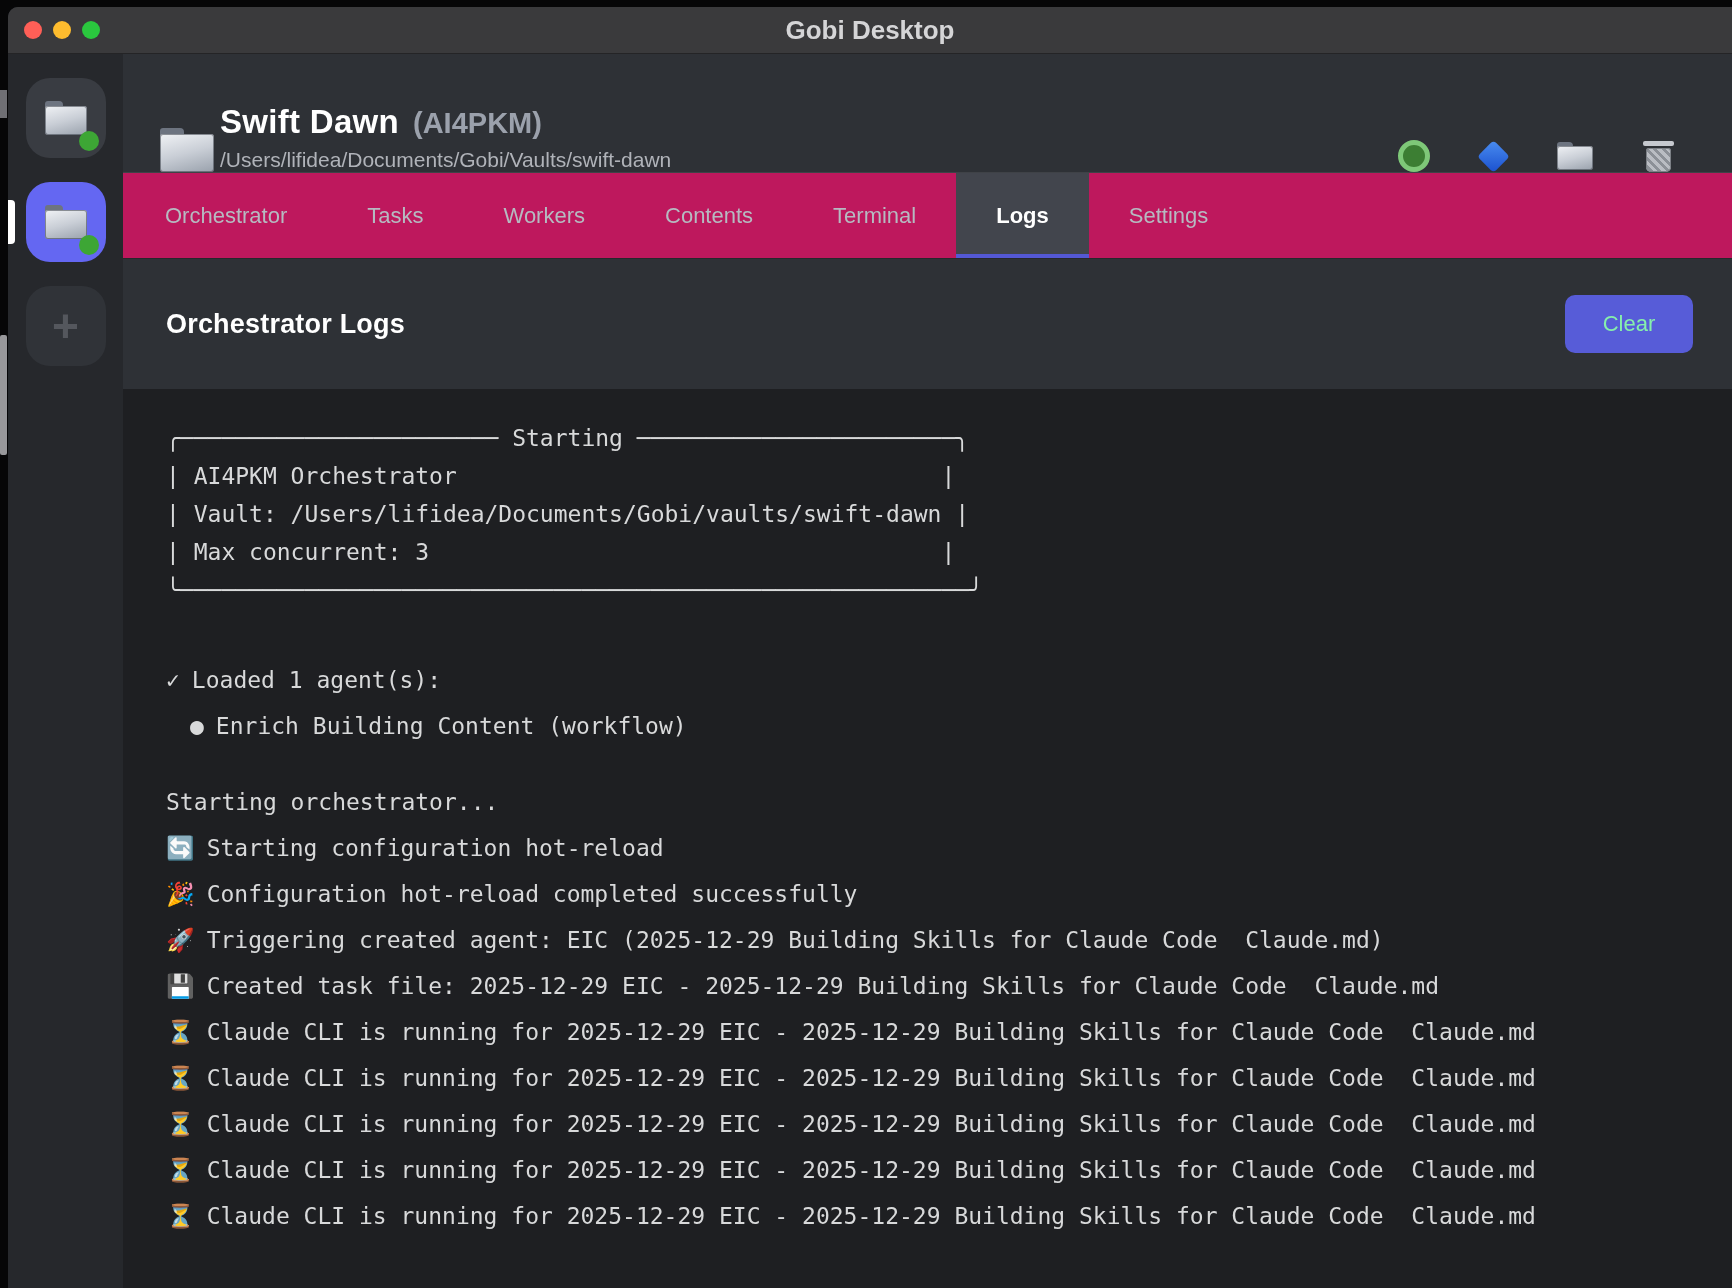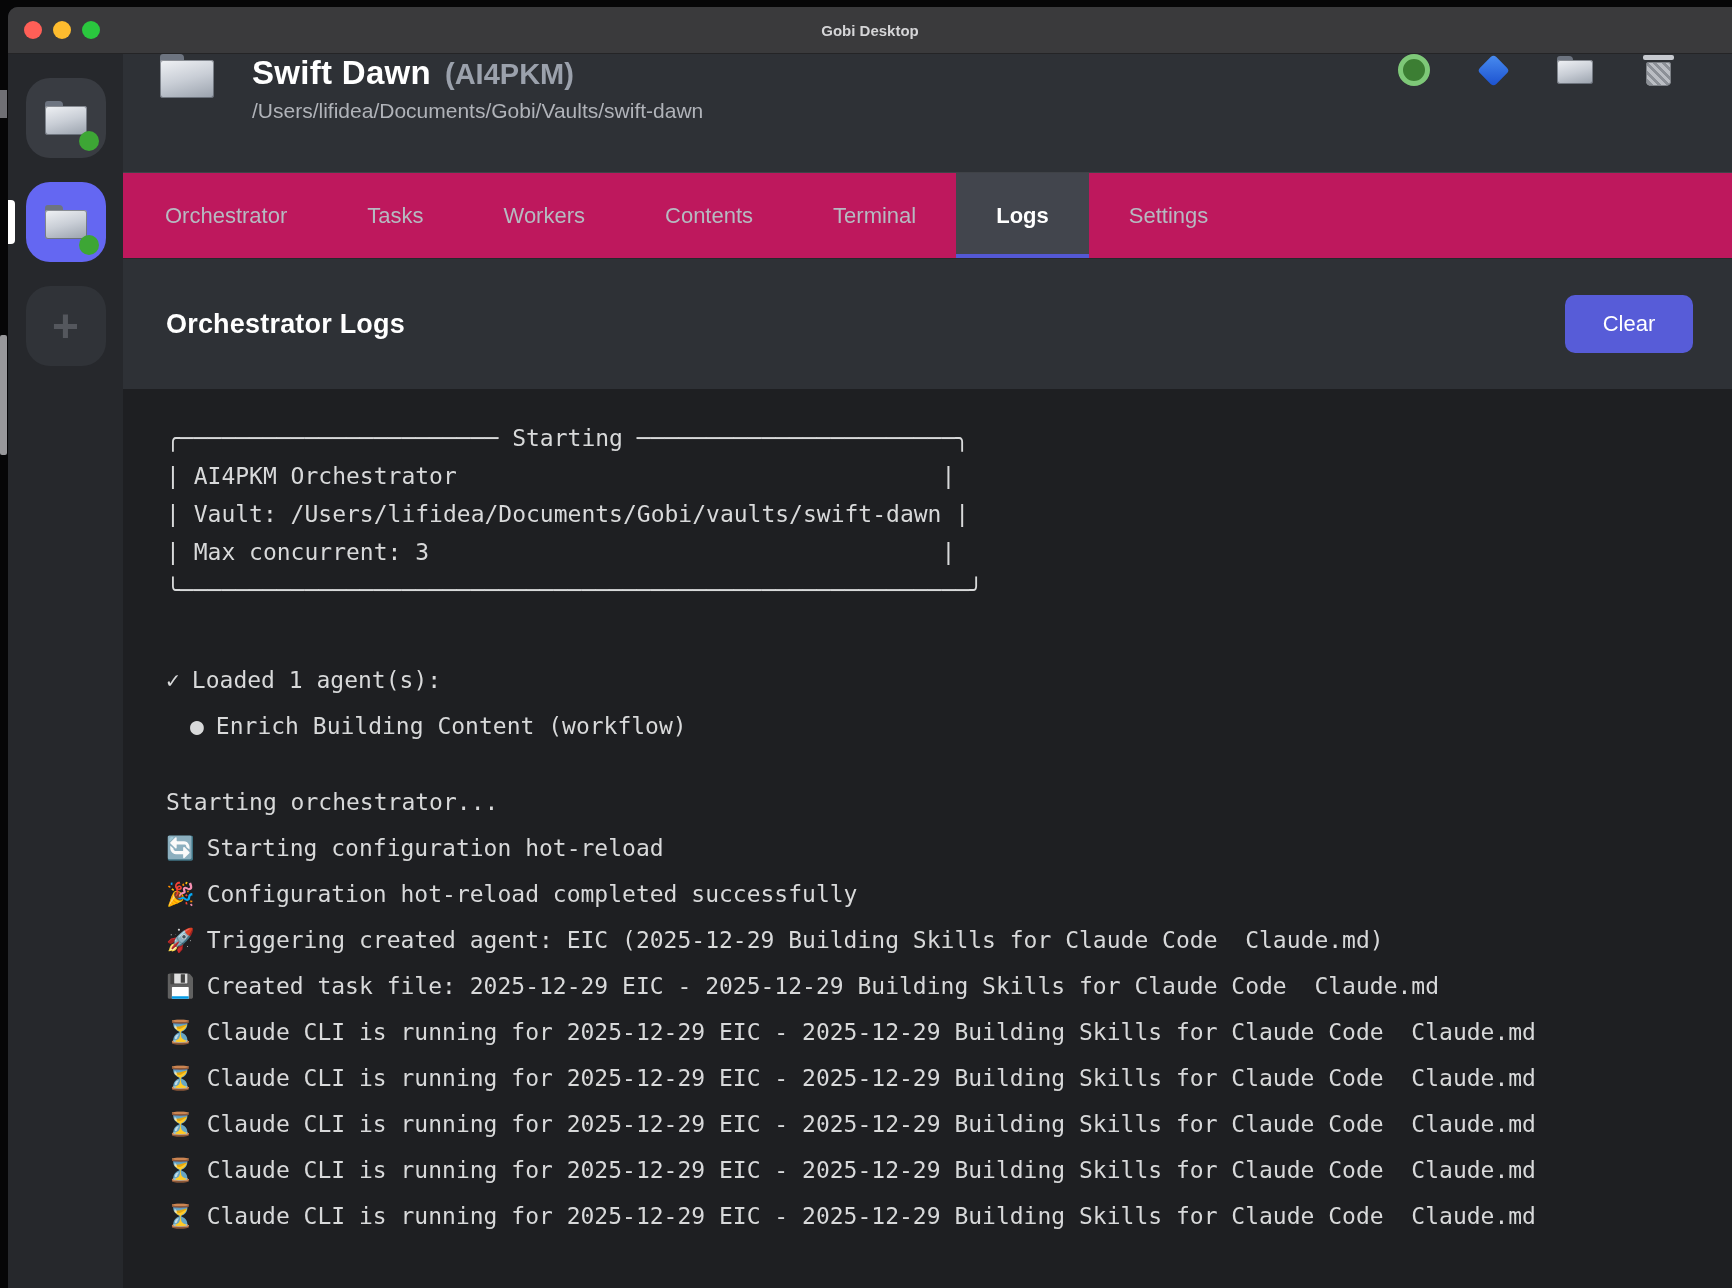--- a/index.html
+++ b/index.html
@@ -13,21 +13,21 @@
   .window { position:absolute; left:8px; top:7px; right:0; bottom:0;
             border-top-left-radius:10px; overflow:hidden; background:#2e3136;
             display:flex; flex-direction:column; }
 
   
   .titlebar { height:47px; flex:0 0 47px; background:#3a3a3c; border-bottom:1px solid #242426;
               display:flex; align-items:center; position:relative; padding-left:16px; }
   .traffic { display:flex; gap:11px; }
   .tl { width:18px; height:18px; border-radius:50%; }
   .tl.red { background:#ff5f57; } .tl.yellow { background:#febc2e; } .tl.green { background:#2ac73e; }
-  .win-title { position:absolute; left:0; right:0; text-align:center; font-size:15px; font-weight:bold; color:#d5d5d7; }
+  .win-title { position:absolute; left:0; right:0; text-align:center; font-size:26px; font-weight:bold; color:#d5d5d7; }
 
   .win-body { flex:1; display:flex; min-height:0; }
 
   
   .sidebar { width:115px; flex:0 0 115px; background:#26282c; position:relative;
              display:flex; flex-direction:column; align-items:center; padding-top:24px; gap:24px; }
   .side-item { width:80px; height:80px; border-radius:24px; background:#393c42;
                display:flex; align-items:center; justify-content:center; position:relative; cursor:pointer; }
   .side-item.active { background:#6467f2; }
   .side-dot { position:absolute; right:7px; bottom:7px; width:20px; height:20px; border-radius:50%; background:#3da635; }
@@ -42,21 +42,21 @@
   .folder .front { position:absolute; left:0; right:0; top:14%; bottom:0;
                    background:linear-gradient(165deg,#f0f2f5 0%,#c9ced6 50%,#99a1ac 100%);
                    border-radius:3px; box-shadow:inset 0 0 0 1px rgba(60,65,75,.55); }
   .folder.f-side { width:42px; height:34px; }
   .folder.f-hdr  { width:54px; height:44px; }
   .folder.f-act  { width:36px; height:28px; }
 
   
   .main { flex:1; display:flex; flex-direction:column; min-width:0; }
 
-  .main-header { height:118px; flex:0 0 118px; display:flex; align-items:flex-start; padding-left:37px; gap:38px; background:#2e3136; }
+  .main-header { height:118px; flex:0 0 118px; display:flex; align-items:flex-end; padding-left:37px; gap:6px; background:#2e3136; }
   .titles { display:flex; flex-direction:column; }
   .title-row { display:flex; align-items:baseline; gap:14px; }
   .vault-title { font-size:33px; font-weight:bold; color:#ffffff; letter-spacing:.3px; }
   .vault-sub { font-size:29px; font-weight:bold; color:#9ba1ac; }
   .vault-path { margin-top:7px; font-size:21px; color:#b0b3b9; }
   .header-actions { margin-left:auto; display:flex; align-items:center; gap:52px; padding-right:60px; }
   .status-ring { width:32px; height:32px; border-radius:50%; background:#3c7e33; border:5px solid #7ec878; cursor:pointer; }
   .diamond { width:23px; height:23px; transform:rotate(45deg); border-radius:4px;
              background:linear-gradient(135deg,#4a8df0,#1a50cf); cursor:pointer; }
   .trash { width:27px; height:31px; position:relative; cursor:pointer; }
@@ -71,21 +71,21 @@
   .tab { padding:0 40px; display:flex; align-items:center; justify-content:center;
          font-size:22px; color:#b6bac1; position:relative; cursor:pointer; }
   .tab.active { background:#42454d; color:#ffffff; font-weight:600; }
   .tab-underline { position:absolute; left:0; right:0; bottom:0; height:4px; background:#5458d4; }
 
   
   .panel-head { height:130px; flex:0 0 130px; background:#2e3136; display:flex; align-items:center;
                 padding:0 39px 0 43px;gap:32px; }
   .panel-title { font-size:27px; font-weight:bold; color:#ffffff; letter-spacing:.2px; }
   .clear-btn { margin-left:auto; width:128px; height:58px; border:none; border-radius:10px;
-               background:#575cd8; color:#ffffff; font-size:22px; font-family:inherit;
+               background:#575cd8; color:#86efac; font-size:22px; font-family:inherit;
                display:flex; align-items:center; justify-content:center; cursor:pointer; }
 
   
   .console { flex:1; background:#1e1f22; padding:30px 40px 0 43px; overflow:hidden;
              font-family:"DejaVu Sans Mono", monospace; font-size:23px; color:#d8d9da; }
   .banner { font:inherit; line-height:38px; white-space:pre; margin-bottom:48px; }
   .log-line { line-height:46px; height:46px; display:flex; align-items:center; white-space:pre; }
   .log-line.indent { padding-left:24px; }
   .log-icon { margin-right:12px; flex:0 0 auto; }
   .log-text { white-space:pre; }

